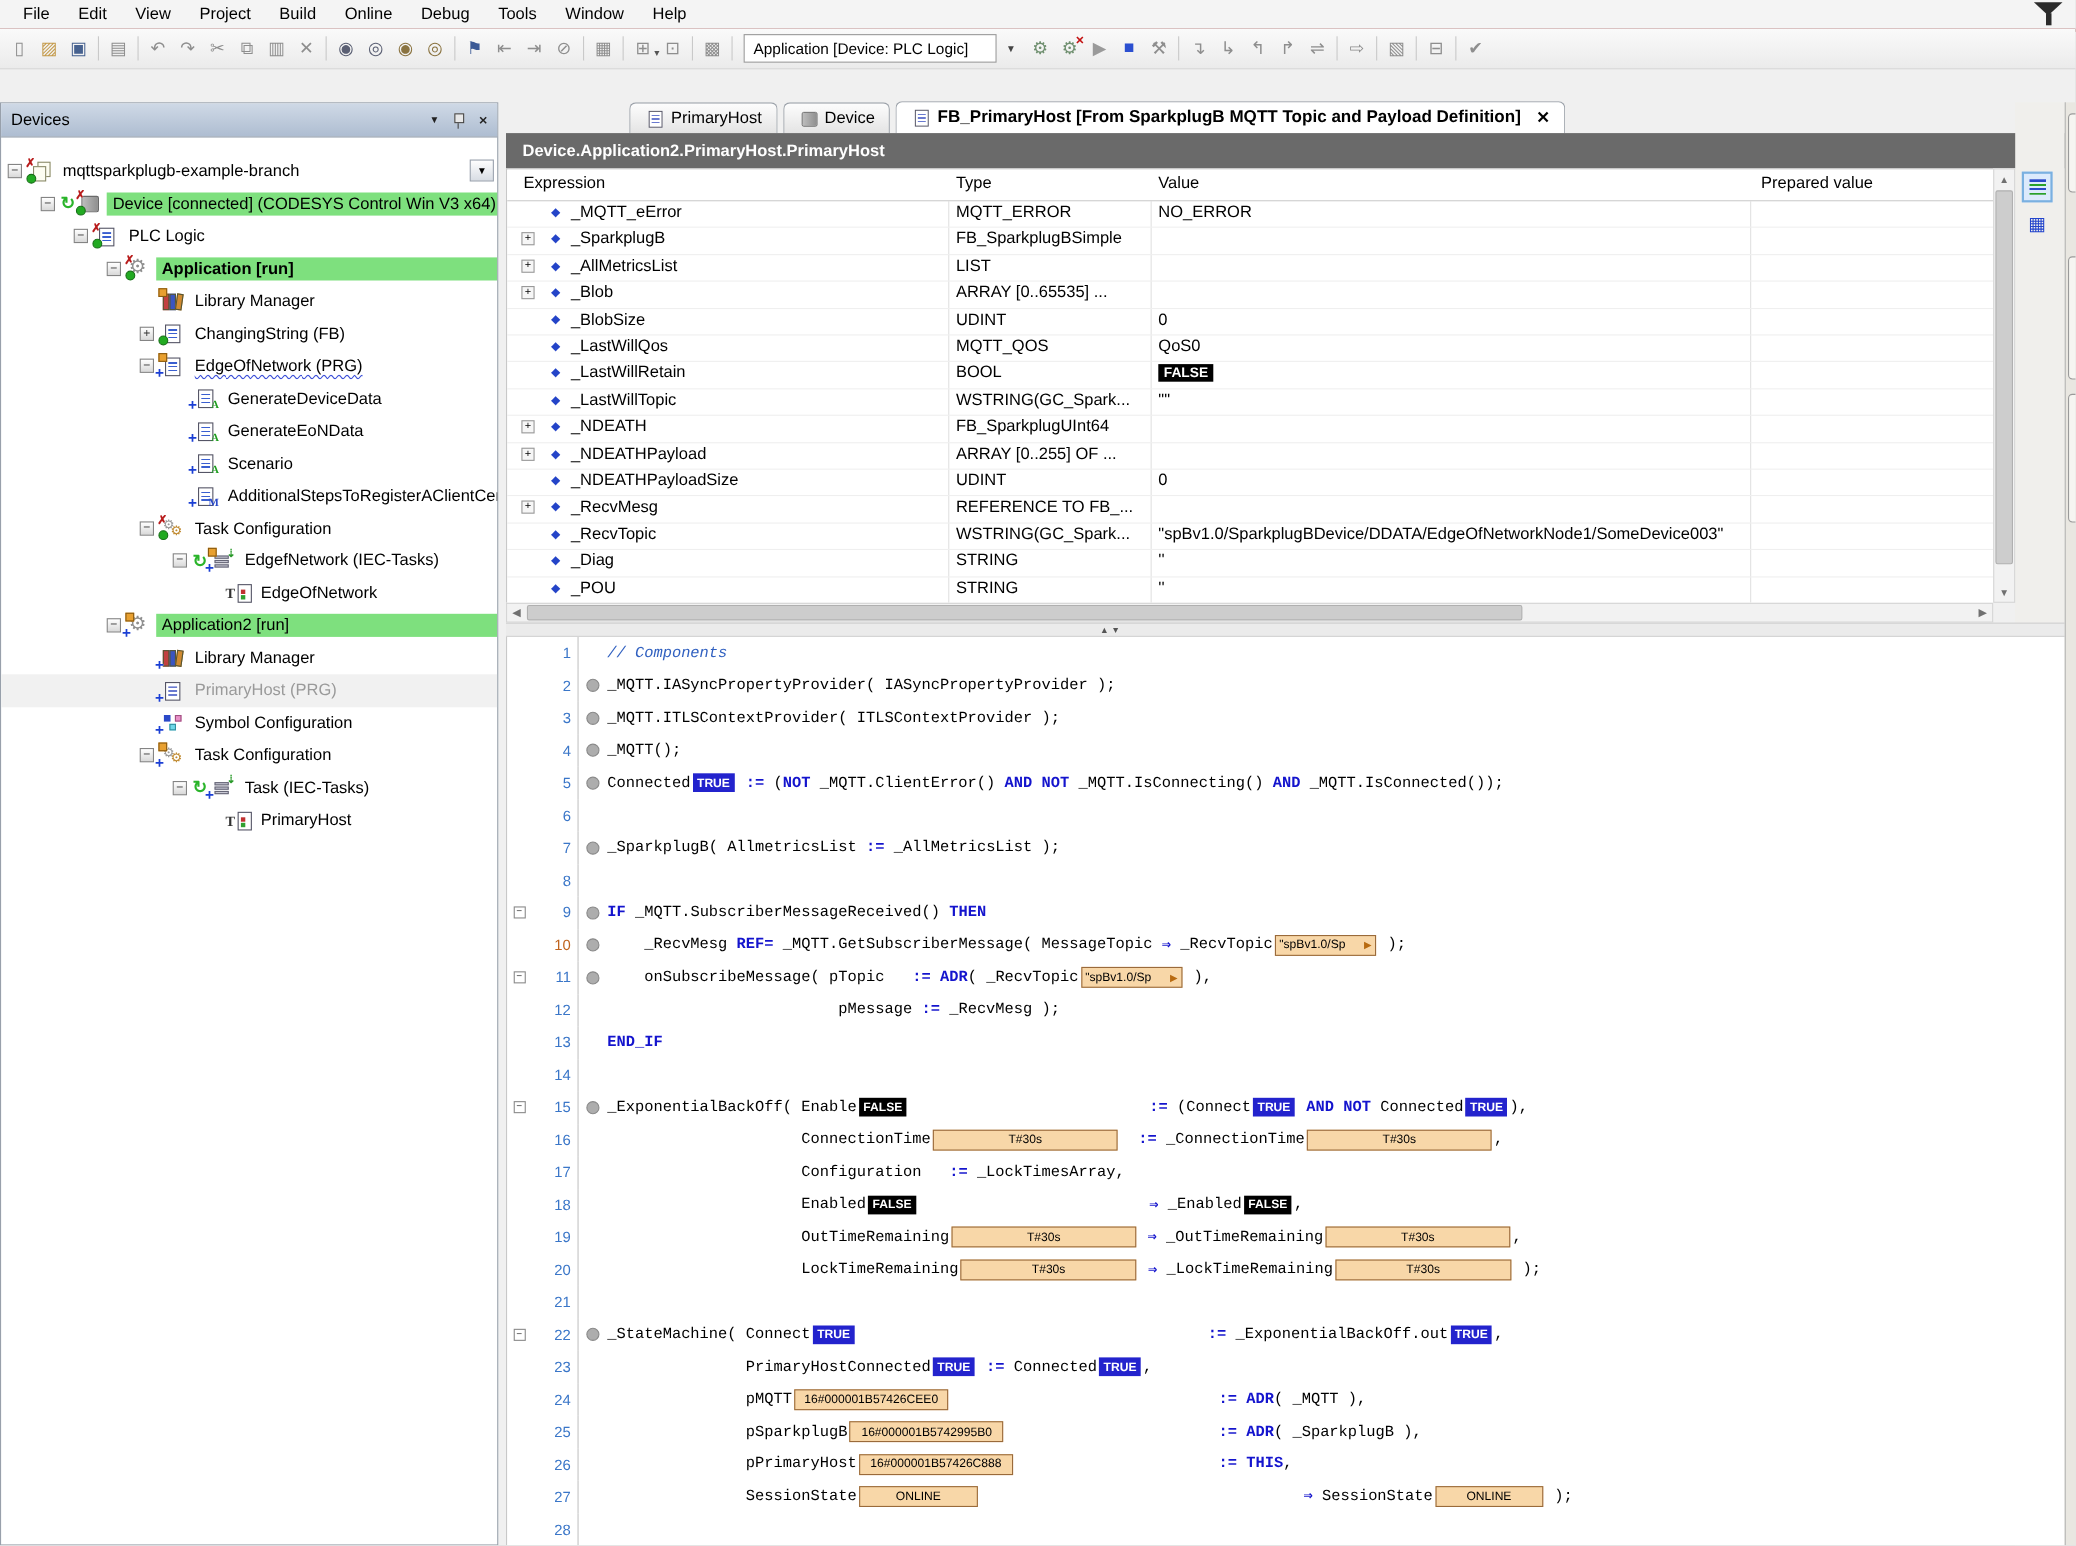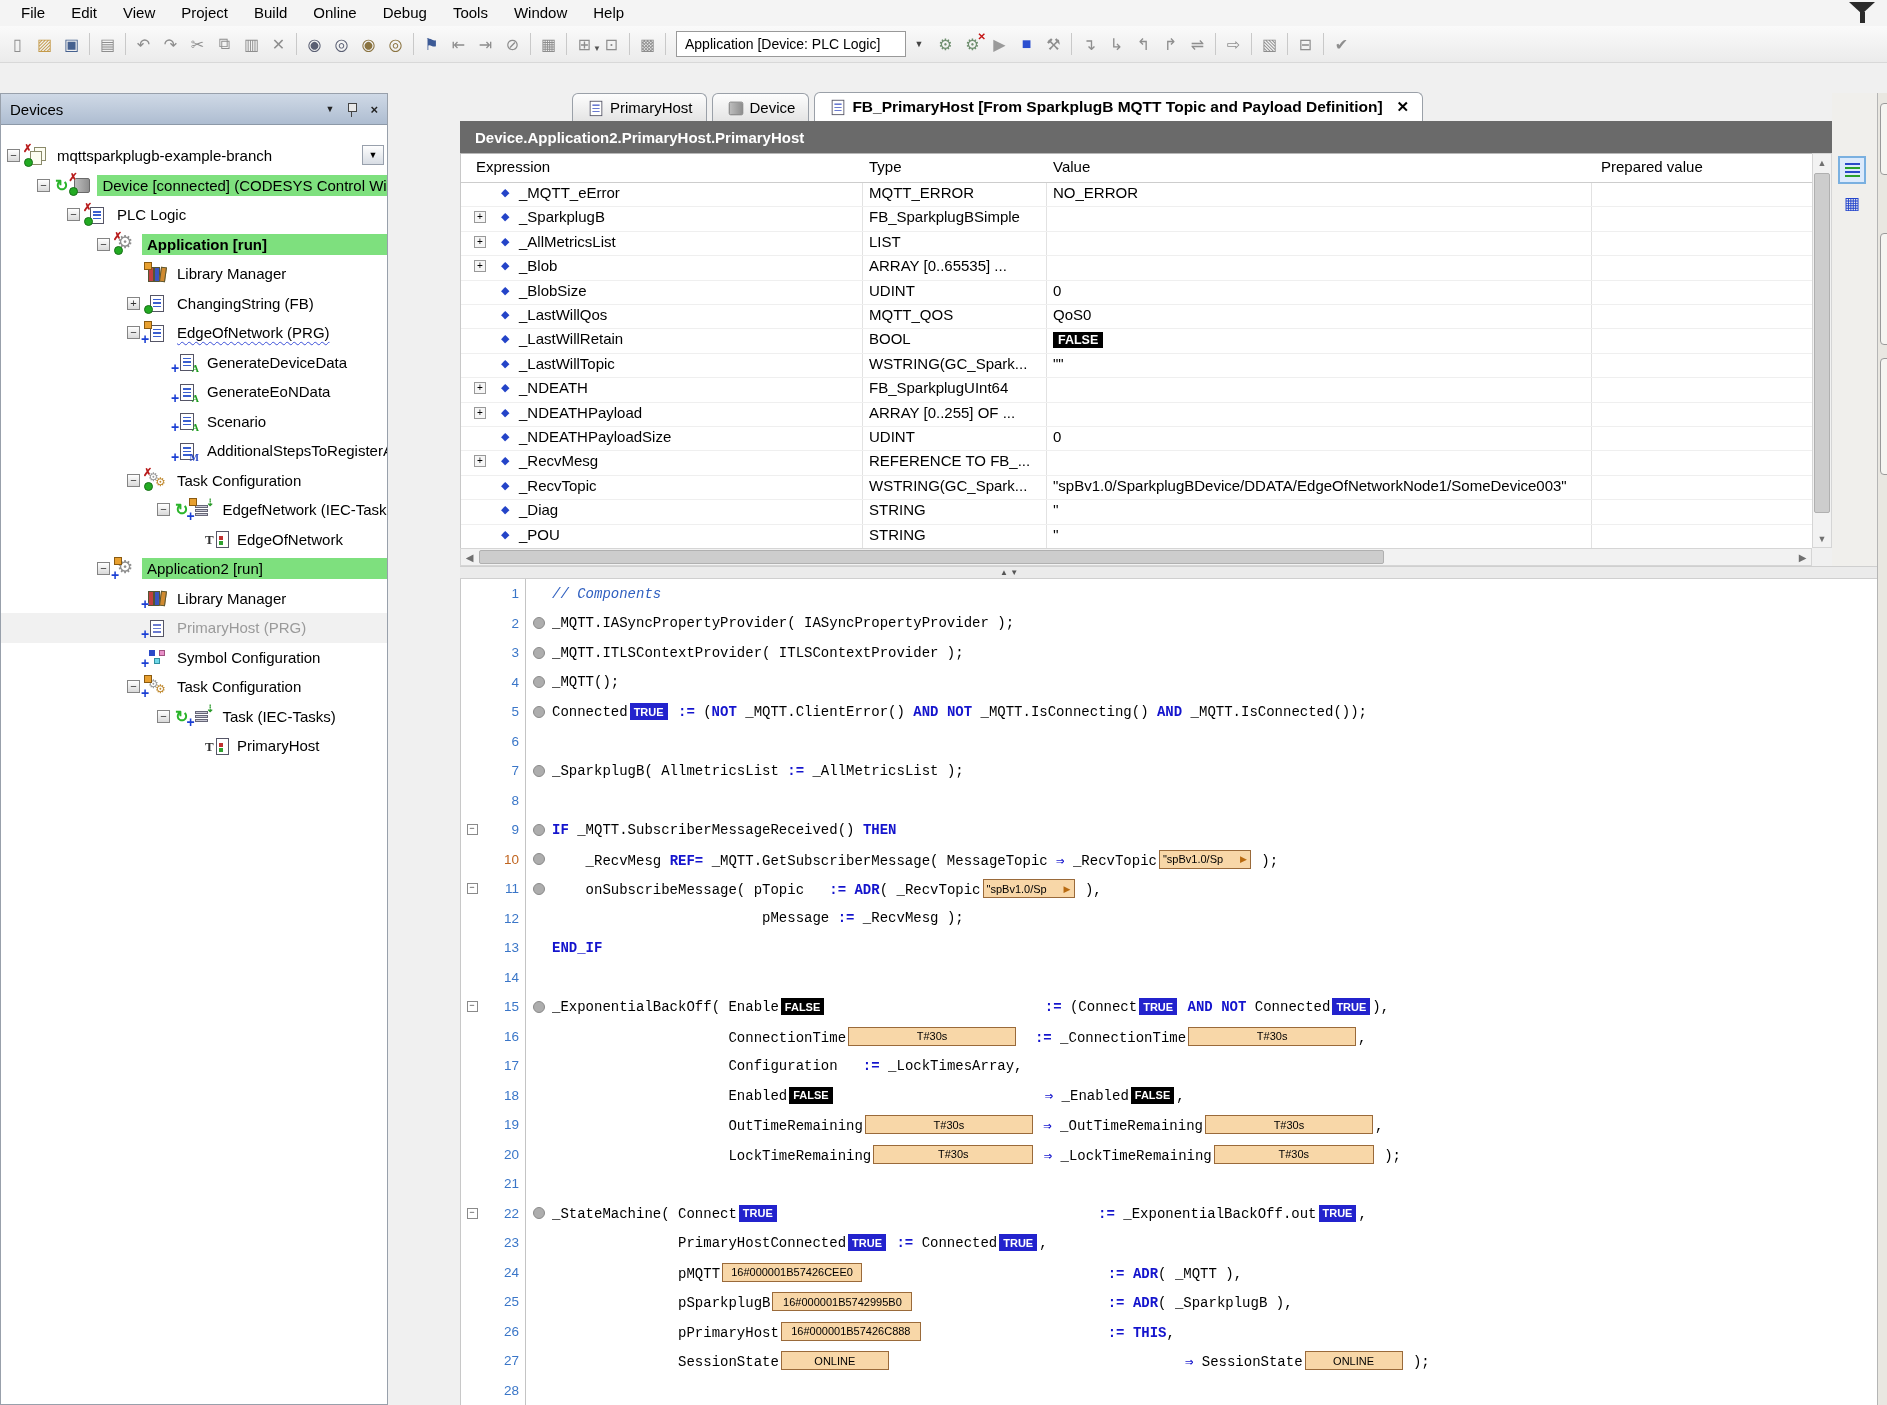--- a/index.html
+++ b/index.html
@@ -22,21 +22,21 @@
         color:#8e8e8e;position:relative;flex:none;}
   .tbtn .ovx{position:absolute;right:0;top:0;color:#c41414;font-size:10px;font-weight:bold;}
   .tbtn .tdropmark{position:absolute;right:-3px;bottom:4px;font-size:8px;color:#555;}
   .tsep{width:1px;height:22px;background:#c9c9c9;margin:0 4px;flex:none;}
   .tcombo{height:24px;min-width:212px;border:1px solid #999;background:#fff;display:flex;align-items:center;
           font-size:14px;padding:0 8px;margin:0 6px;flex:none;}
   .tcombo .cval{flex:1;white-space:nowrap;}
   .tdropbtn{width:14px;height:24px;display:flex;align-items:center;justify-content:center;font-size:9px;color:#444;flex:none;margin-right:6px;}
 
   
-  .devices{position:absolute;left:0;top:93px;width:388px;bottom:0;background:#fff;border:1px solid #98a0ab;box-sizing:border-box;}
+  .devices{position:absolute;left:0;top:93px;width:453px;bottom:0;background:#fff;border:1px solid #98a0ab;box-sizing:border-box;}
   .dev-head{height:30px;background:linear-gradient(#cfd9e6,#aebdd1);border-bottom:1px solid #8d99a8;
             display:flex;align-items:center;font-size:15px;padding:0 9px;}
   .dev-head .title{flex:1;}
   .dev-tools{display:flex;gap:12px;align-items:center;}
   .chev{font-size:9px;color:#222;}
   .pinw{width:12px;height:15px;position:relative;}
   .pinw .ph{position:absolute;left:2px;top:1px;width:7px;height:7px;background:#e8e8e8;border:1px solid #444;}
   .pinw .ps{position:absolute;left:5px;top:10px;width:1px;height:5px;background:#444;}
   .xclose{font-size:13px;font-weight:bold;color:#222;}
   .tree{position:absolute;left:0;top:47px;right:0;bottom:0;overflow:hidden;}
@@ -153,21 +153,21 @@
             border-left:1px solid #c8c8c8;box-sizing:border-box;overflow:hidden;
             font-family:"Liberation Mono","DejaVu Sans Mono",monospace;font-size:14px;}
   .cl{height:29.5px;display:flex;align-items:center;white-space:pre;}
   .cfold{width:22px;flex:none;display:flex;justify-content:center;}
   .fbox{width:11px;height:11px;border:1px solid #8a8a8a;background:#fff;font-size:9px;line-height:9px;
         text-align:center;color:#333;font-style:normal;box-sizing:border-box;}
   .cnum{width:36px;flex:none;text-align:right;padding-right:6px;color:#3a76c8;font-size:13.5px;font-family:"Liberation Sans",sans-serif;}
   .cgut{width:1px;align-self:stretch;background:#c4c4c4;flex:none;}
   .cbul{width:26px;flex:none;display:flex;justify-content:center;align-items:center;}
   .dot{width:10px;height:10px;border-radius:50%;background:#adadad;border:1px solid #8a8a8a;}
-  .ctext{display:flex;align-items:flex-end;white-space:pre;}
+  .ctext{display:flex;align-items:center;white-space:pre;}
   .tk-n{color:#000;}
   .tk-k{color:#1414cd;font-weight:bold;}
   .tk-c{color:#3060c0;font-style:italic;}
   .tk-true,.tk-false{display:inline-flex;align-items:center;height:17px;padding:0 4px;margin:0 2px;
         color:#fff;font-weight:bold;font-size:11px;font-family:"Liberation Sans",sans-serif;}
   .tk-true{background:#2323cd;}
   .tk-false{background:#000;}
   .tk-box{display:inline-flex;align-items:center;justify-content:center;height:19px;margin:0 2px;
         background:#f8d7a8;border:1px solid #9a6a3a;font-size:11px;font-family:"Liberation Sans",sans-serif;box-sizing:border-box;}
   .tk-box.trunc{justify-content:space-between;padding:0 3px;}

